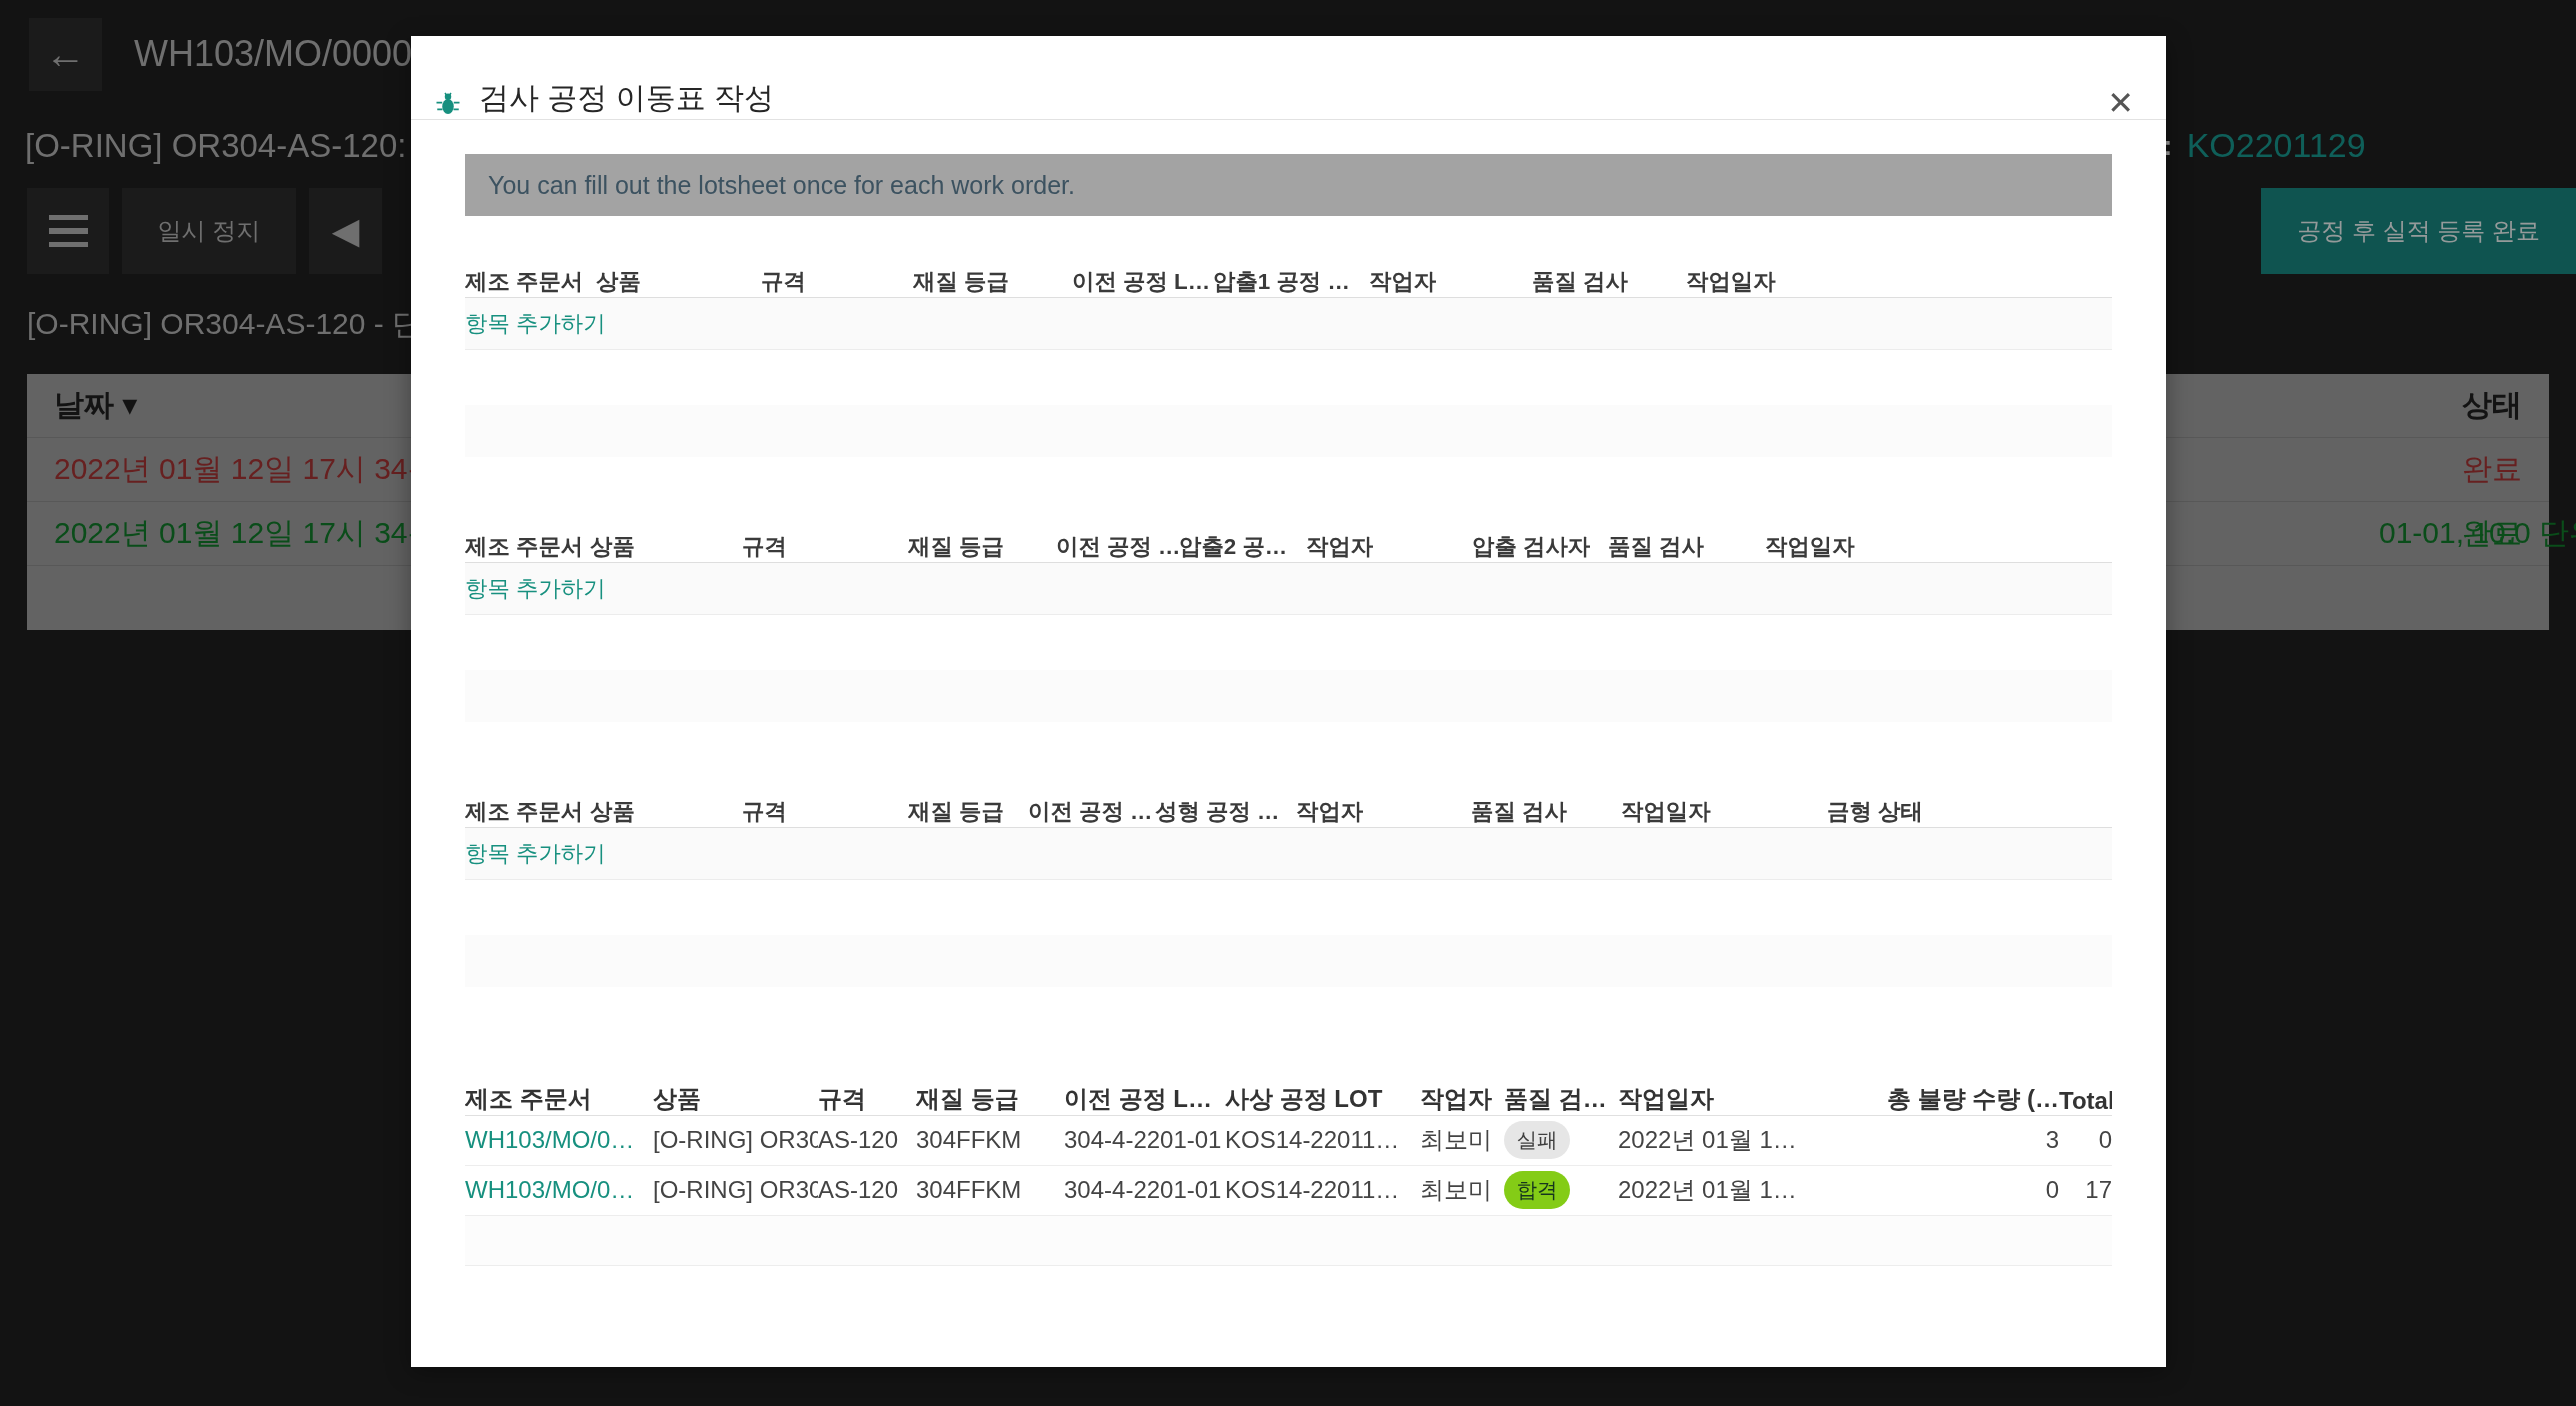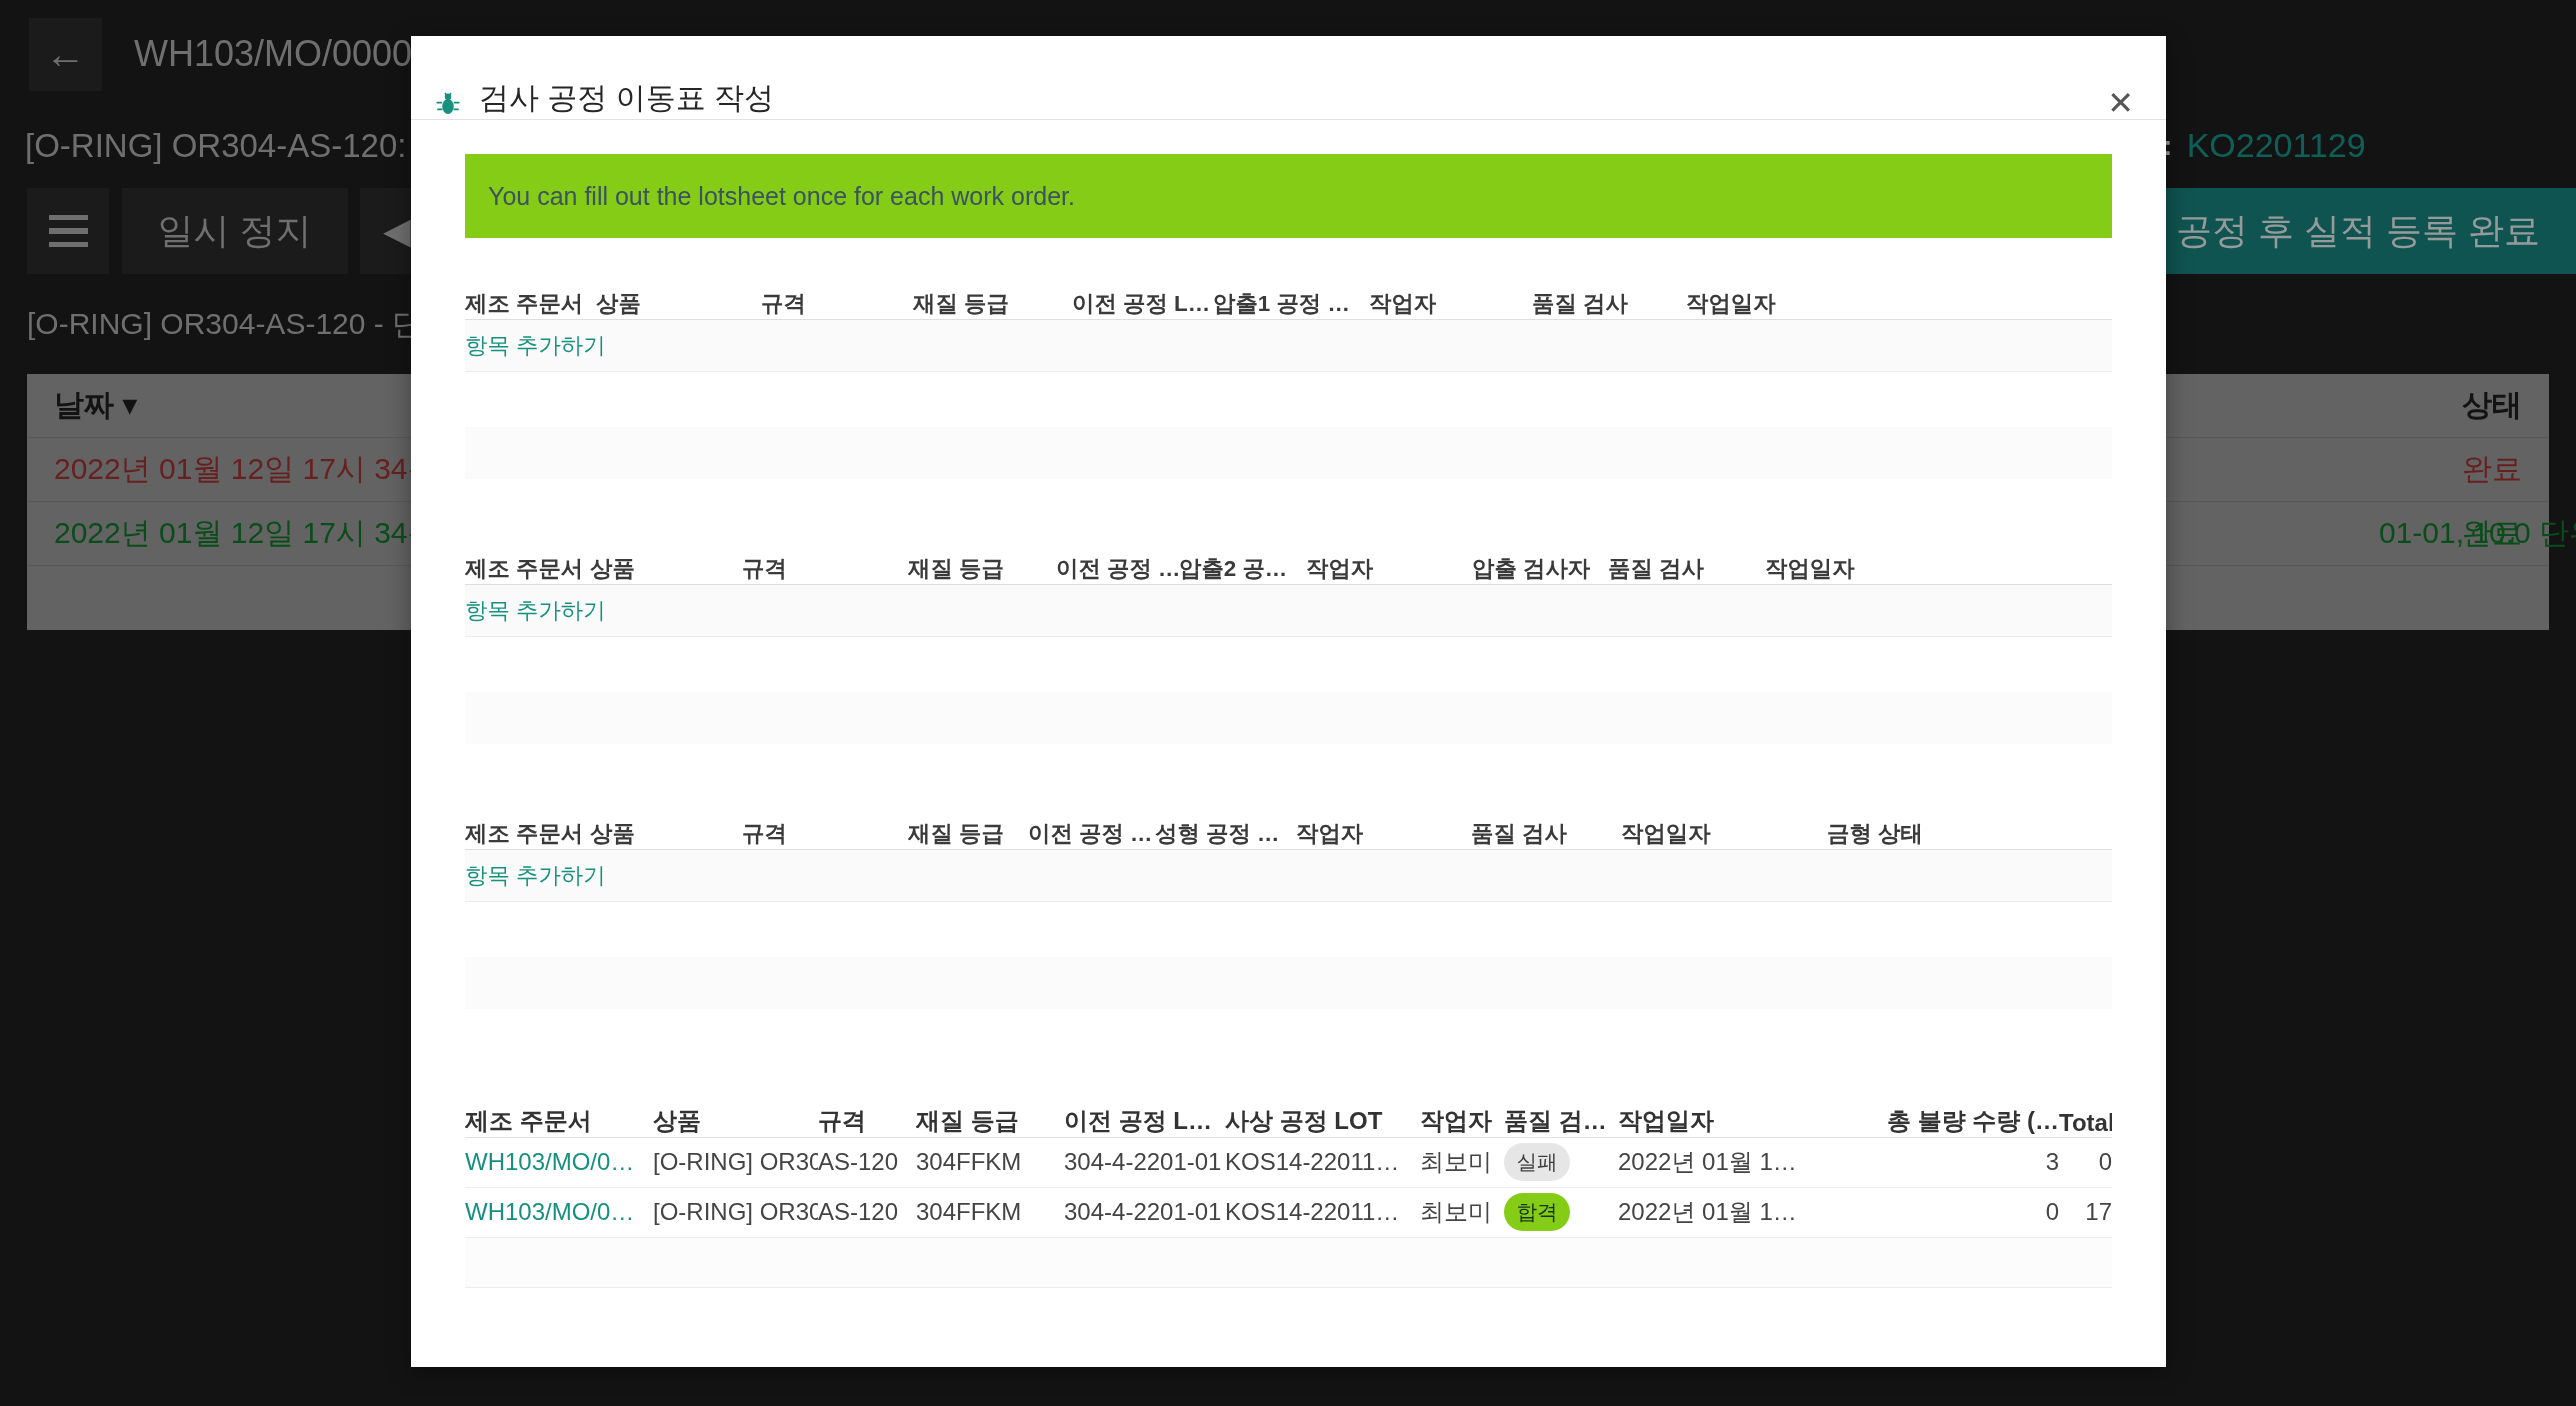--- a/index.html
+++ b/index.html
@@ -41,21 +41,21 @@
     display: flex; align-items: center; gap: 12.5px; padding-left: 27px;
   }
   .hamburger {
     width: 82px; height: 86px; background: #262626;
     display: flex; flex-direction: column; align-items: center; justify-content: center; gap: 8px;
   }
   .hamburger i { display: block; width: 39px; height: 5.4px; background: #9a9a9a; }
   .act-btn {
     height: 86px; background: #262626; color: #9a9a9a;
     display: flex; align-items: center; justify-content: center;
-    padding: 0 36px; font-size: 36px; white-space: nowrap;
+    padding: 0 36px; font-size: 24px; white-space: nowrap;
   }
   .act-btn.arrow { padding: 0 23px; font-size: 36px; }
   .act-btn.primary { background: #16756f; color: #cfd6d6; margin-left: 48px; }
   .bg-sec-title {
     position: absolute; top: 304px; left: 27px;
     font-size: 30px; color: #9a9a9a; white-space: nowrap;
   }
   .bg-table {
     position: absolute; top: 374px; left: 27px; right: 27px;
     background: #8a8a8a; color: #1b1b1b;
@@ -91,22 +91,22 @@
   .modal-title { font-size: 30px; color: #262626; white-space: nowrap; }
   .modal-close {
     margin-left: auto; font-size: 32px; color: #555; line-height: 1;
     font-family: "DejaVu Sans", sans-serif;
   }
   .modal-body {
     flex: 1 1 auto; overflow: hidden;
     padding: 34px 54px 0 54px;
   }
   .info-banner {
-    background: #84cc16; color: #3c5260;
-    font-size: 25px; height: 84px;
+    background: #a3a3a3; color: #3c5260;
+    font-size: 25px; height: 62px;
     display: flex; align-items: center; padding: 0 23px;
     margin-bottom: 30px;
   }
 
   
   .sub-table { margin-bottom: 0; }
   .sub-head {
     display: flex; align-items: flex-end;
     height: 52px; font-size: 22.4px; font-weight: bold; color: #3a3a3a;
     border-bottom: 0.9px solid #dedede;

